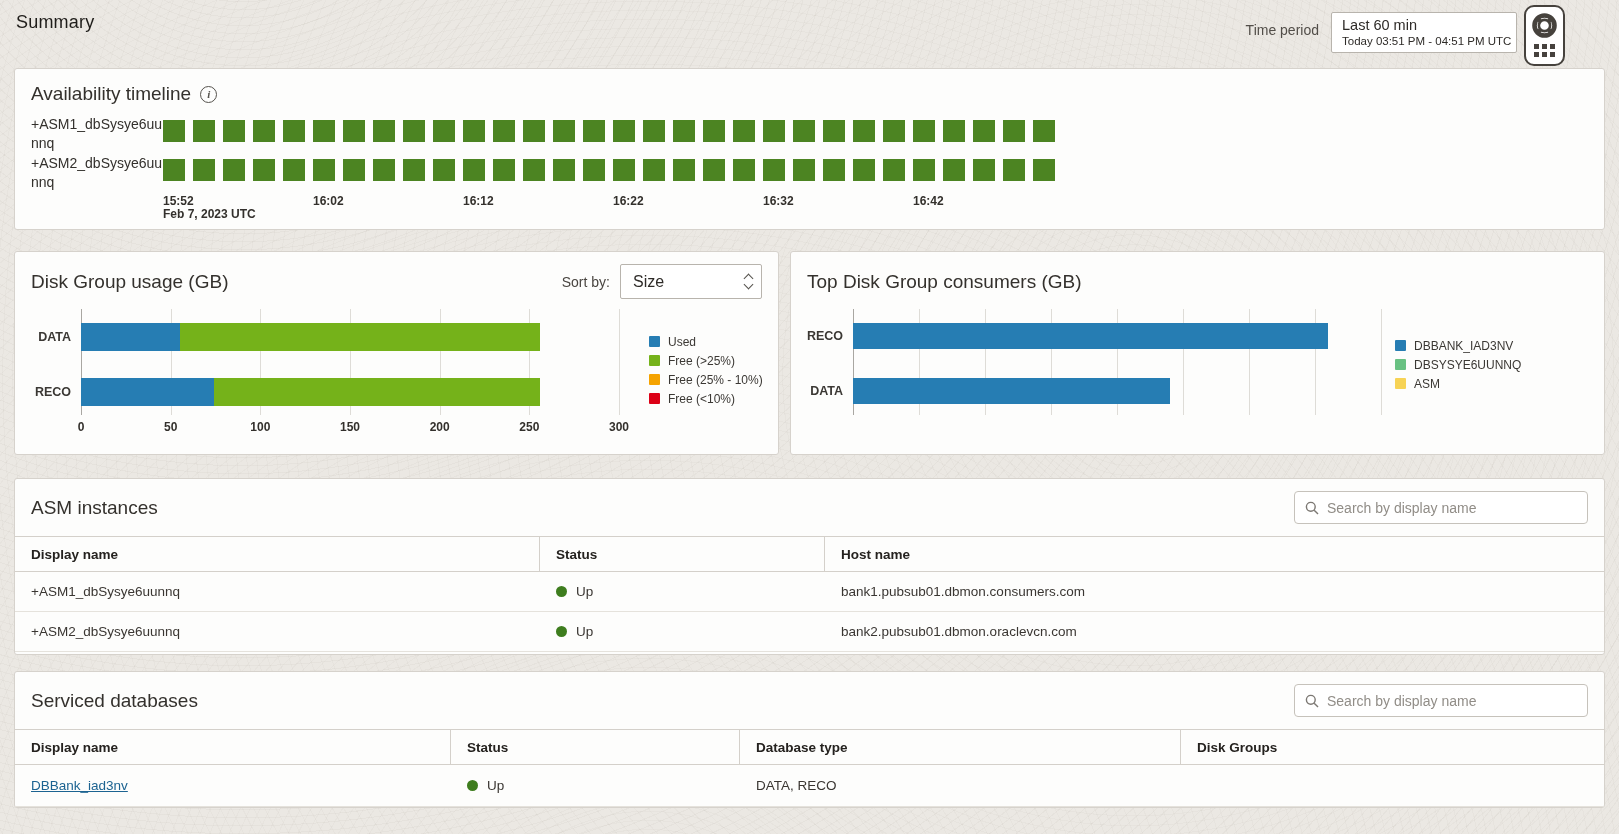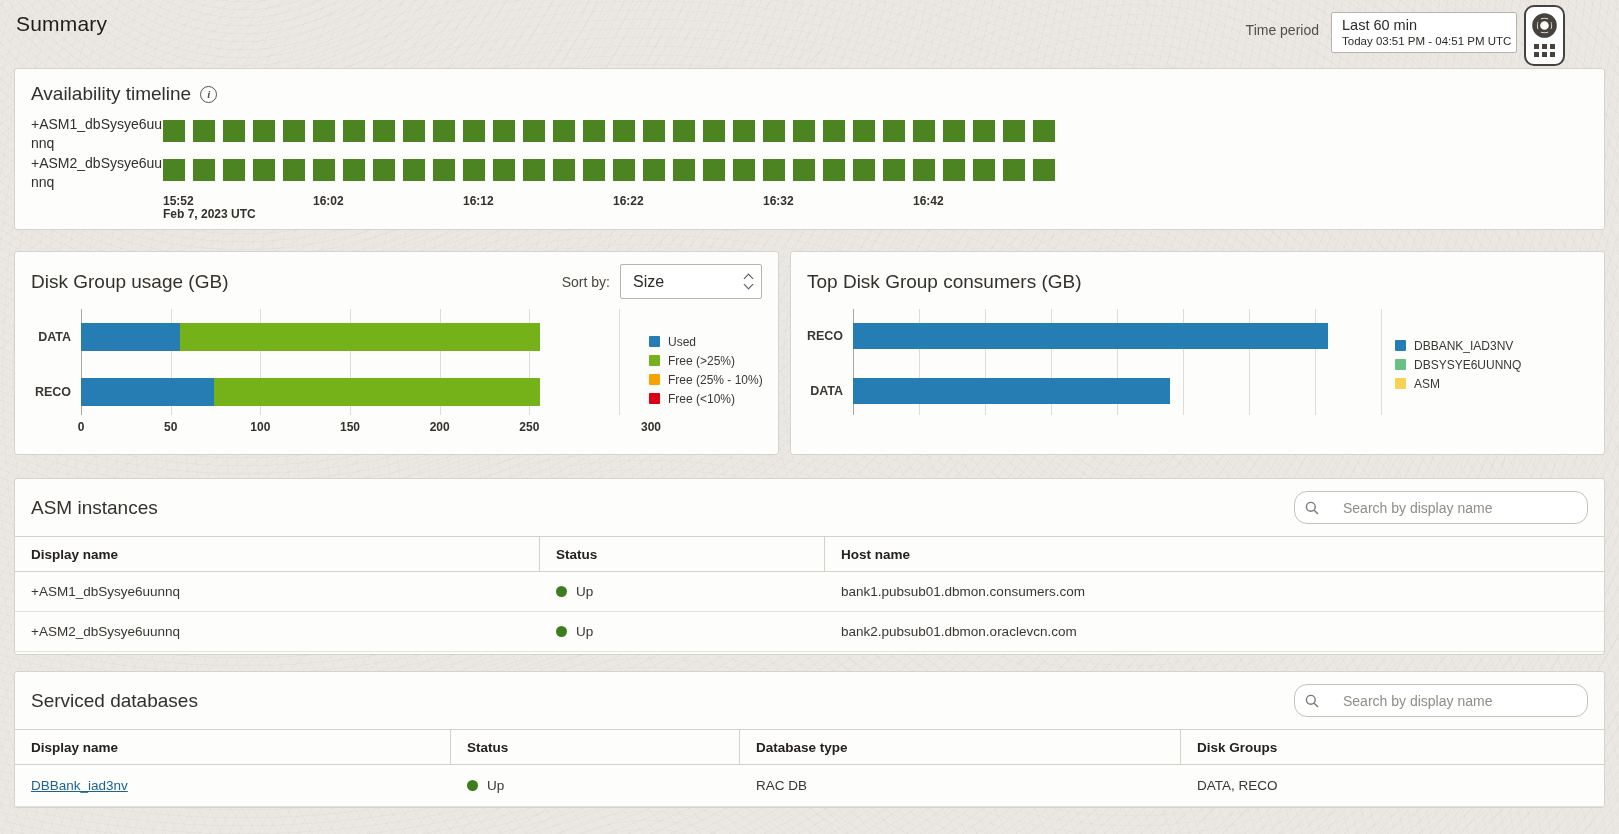--- a/index.html
+++ b/index.html
@@ -8,21 +8,21 @@
     font-family: "Liberation Sans", sans-serif;
     background-color: #ebe8e3;
     background-image:
       repeating-radial-gradient(circle at 15% -20%, rgba(125,115,100,0.05) 0 1px, transparent 1px 8px),
       repeating-radial-gradient(circle at 70% 45%, rgba(125,115,100,0.04) 0 1px, transparent 1px 10px),
       repeating-radial-gradient(circle at 40% 120%, rgba(125,115,100,0.04) 0 1px, transparent 1px 9px);
     color: #33302c;
   }
   
   .page-header { display: flex; align-items: flex-start; padding: 12px 102px 0 16px; height: 55px; }
-  .page-title { font-size: 21px; font-weight: 400; color: #1f1d1a; letter-spacing: .2px; }
+  .page-title { font-size: 18px; font-weight: 400; color: #1f1d1a; letter-spacing: .2px; }
   .spacer { flex: 1; }
   .tp-label { font-size: 14px; color: #524e49; margin: 10px 12px 0 0; white-space: nowrap; }
   .tp-box { background: #fff; border: 1px solid #b8b4ad; border-radius: 2px; padding: 3px 10px 4px; width: 186px; cursor: pointer; }
   .tp-value { font-size: 14.5px; color: #2e2b28; line-height: 18px; }
   .tp-detail { font-size: 11.5px; color: #2e2b28; line-height: 14px; white-space: nowrap; }
   .float-widget { position: absolute; top: 5px; left: 1524px; width: 41px; height: 61px; background: #fff;
     border: 2.5px solid #46423d; border-radius: 10px; display: flex; flex-direction: column;
     align-items: center; justify-content: space-between; padding: 5px 0 7px; z-index: 5; }
   .widget-btn { display: flex; align-items: center; justify-content: center; cursor: pointer; background: none; border: none; }
   .dots { display: grid; grid-template-columns: repeat(3, 5px); gap: 3px; }
@@ -78,21 +78,21 @@
   .tc-panel .legend { margin: 30px 0 0 14px; }
   .leg-item { display: flex; align-items: center; gap: 8px; height: 13px; }
   .swatch { width: 11px; height: 11px; border-radius: 1px; flex: none; }
   .leg-text { font-size: 12px; color: #3b3834; white-space: nowrap; }
   
   .tbl-panel { padding: 0; }
   .asm-panel { margin-top: 23px; height: 177px; overflow: hidden; }
   .sdb-panel { margin-top: 13px; }
   .tbl-head { display: flex; justify-content: space-between; align-items: center; padding: 12px 16px; }
   .search-box { display: flex; align-items: center; width: 294px; height: 33px; background: #fff;
-    border: 1px solid #c6c2bb; border-radius: 13px; padding: 0 10px; gap: 24px; }
+    border: 1px solid #c6c2bb; border-radius: 4px; padding: 0 10px; gap: 8px; }
   .search-box input { border: none; outline: none; flex: 1; font-size: 14px; color: #3a3632; font-family: "Liberation Sans", sans-serif; background: transparent; }
   .search-box input::placeholder { color: #918d87; }
   .grid-table { border-top: 1px solid #d4d0ca; }
   .gt-header { display: grid; }
   .gt-header .cell { font-weight: 700; font-size: 13.5px; color: #25221f; padding: 0 16px; height: 35px; display: flex; align-items: center;
     border-right: 1px solid #d4d0ca; border-bottom: 1px solid #d4d0ca; }
   .gt-header .cell:last-child { border-right: none; }
   .gt-row { display: grid; border-bottom: 1px solid #e5e2dc; }
   .gt-row .cell { font-size: 13.5px; color: #3a3632; padding: 0 16px; height: 39px; display: flex; align-items: center; gap: 9px; }
   .sdb-panel .gt-row .cell { height: 41px; }
@@ -279,21 +279,21 @@
               </div>
             </div>
         </div>
         <div class="ticks" style="width: 538px;">
             <span class="tick" style="left: 0px;">0</span>
             <span class="tick" style="left: 89.6667px;">50</span>
             <span class="tick" style="left: 179.333px;">100</span>
             <span class="tick" style="left: 269px;">150</span>
             <span class="tick" style="left: 358.667px;">200</span>
             <span class="tick" style="left: 448.333px;">250</span>
-            <span class="tick" style="left: 538px; margin-left: 32px;">300</span>
+            <span class="tick" style="left: 538px;">300</span>
           </div>
       </div>
       <div class="legend">
           <div class="leg-item">
             <span class="swatch" style="background: rgb(38, 125, 179);"></span>
             <span class="leg-text">Used</span>
           </div>
           <div class="leg-item">
             <span class="swatch" style="background: rgb(117, 178, 26);"></span>
             <span class="leg-text">Free (&gt;25%)</span>
@@ -414,17 +414,16 @@
         <div class="cell">Disk Groups</div>
       </div>
   <div class="gt-row sdb-cols">
         <div class="cell">
           <span class="cell-link">DBBank_iad3nv</span>
         </div>
         <div class="cell">
           <span class="status-dot" style="background: rgb(62, 125, 30);"></span>
           <span>Up</span>
         </div>
-        <div class="cell">RAC DB</div>
         <div class="cell">DATA, RECO</div>
       </div>
     </div>
 </div>
 
 </body></html>

